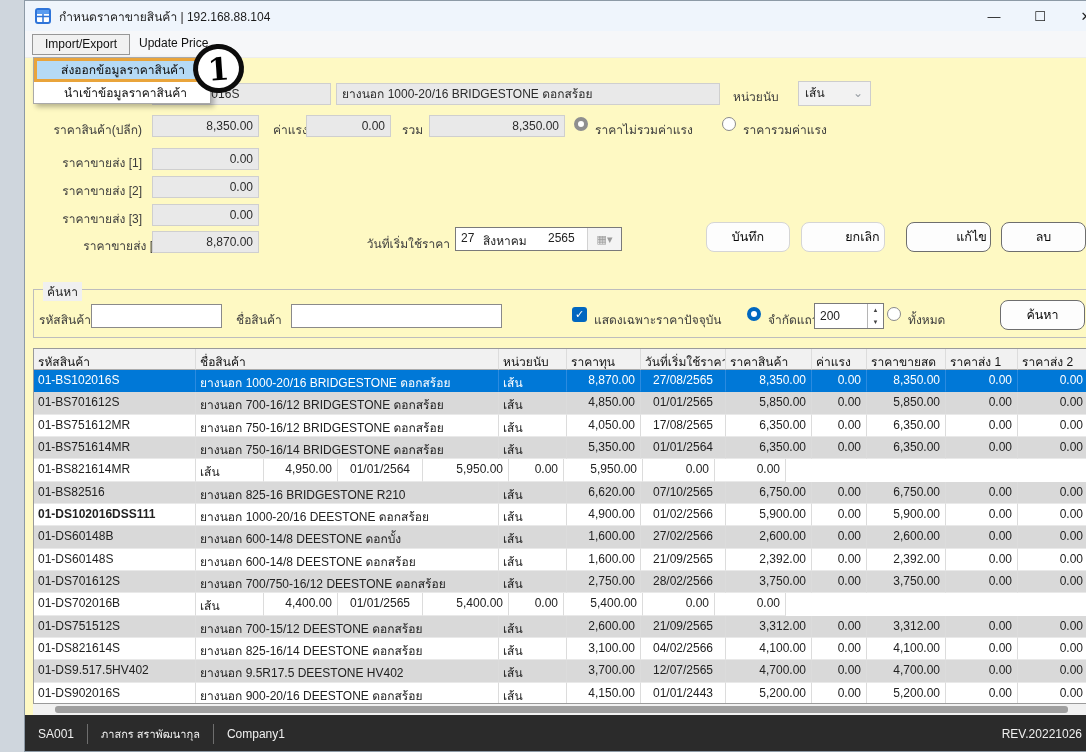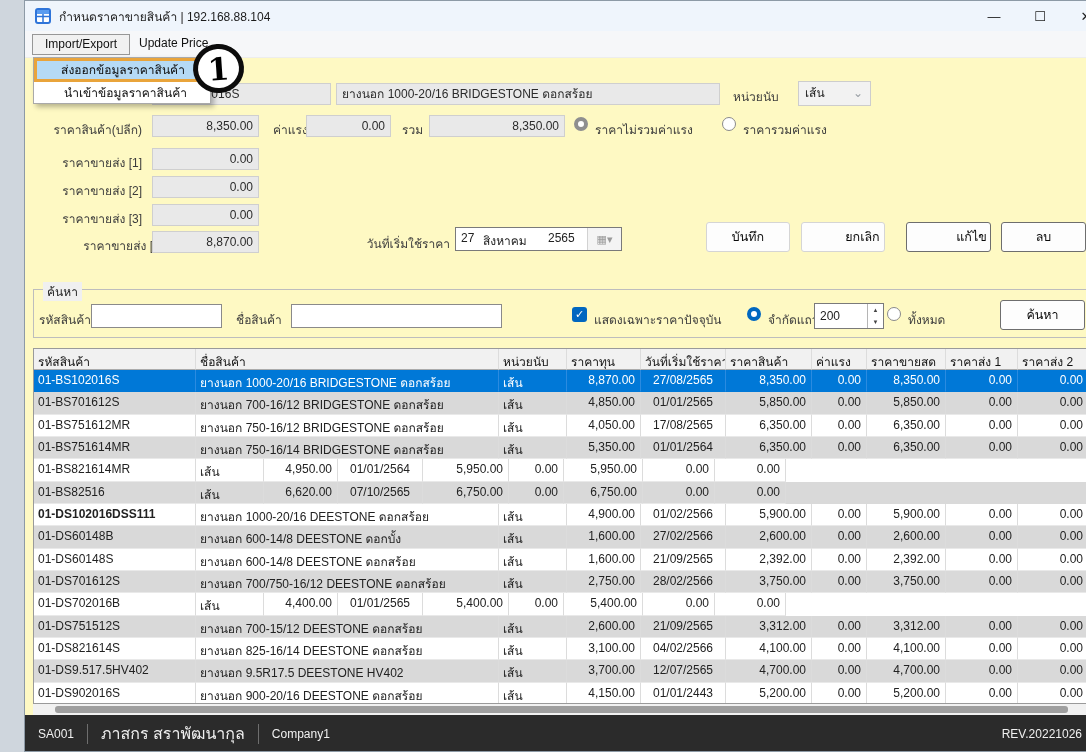--- a/index.html
+++ b/index.html
@@ -40,21 +40,21 @@
   .radio.sel-blue { border:4px solid #0067c0; }
   .radio.unsel { border:1px solid #8a8a8a; }
   .datebox { position:absolute; left:430px; top:226px; width:167px; height:24px;
              background:#fff; border:1px solid #7a7a7a; }
   .datebox .d { position:absolute; left:5px; top:3px; }
   .datebox .m { position:absolute; left:27px; top:3px; }
   .datebox .y { position:absolute; left:92px; top:3px; }
   .datebox .calbtn { position:absolute; right:0; top:0; width:34px; height:22px;
                      background:#f4f4f4; border-left:1px solid #d2d2d2; color:#9a9a9a;
                      display:flex; align-items:center; justify-content:center; font-size:11px; }
-  .btn { position:absolute; width:84px; height:30px; background:#fdfdfd; border-radius:3px;
+  .btn { position:absolute; width:84px; height:30px; background:#fdfdfd; border-radius:8px;
          display:flex; align-items:center; justify-content:center; color:#0b0b0b; font-size:12.5px; }
   .btn.light { border:1px solid #d5d5d5; }
   .btn.dark  { border:1px solid #6e6e6e; }
 
   
   .group { position:absolute; left:8px; top:288px; width:1069px; height:49px;
            border:1px solid #bdbdbd; }
   .group-legend { position:absolute; left:18px; top:281px; background:#f0f0f0; padding:0 4px;
                   color:#222; }
   .tinput { position:absolute; background:#fff; border:1px solid #8a8a8a; height:24px; padding:0 5px;
@@ -87,21 +87,21 @@
   .vthumb { position:absolute; left:4px; top:3px; width:7px; height:72px; background:#9a9a9a;
             border-radius:3px; }
   .hscroll { position:absolute; left:8px; top:703px; width:1070px; height:11px; background:#f1f1f1; }
   .hthumb { position:absolute; left:22px; top:2px; width:1013px; height:7px; background:#9f9f9f;
             border-radius:3px; }
 
   
   .statusbar { position:absolute; left:0; top:714px; width:100%; height:37px; background:#2b2b2b;
                display:flex; align-items:center; color:#f0f0f0; font-size:12px; }
   .sb-item { padding:0 13px; white-space:nowrap; }
-  .sb-user { font-size:16px; }
+  .sb-user { font-size:11px; }
   .sb-sep { width:1px; height:20px; background:#6e6e6e; }
   .sb-right { margin-left:auto; margin-right:14px; }
   .grip { position:absolute; right:2px; bottom:2px; width:10px; height:10px;
           background:radial-gradient(circle at 2px 2px, #888 1px, transparent 1.2px),
                      radial-gradient(circle at 6px 2px, #888 1px, transparent 1.2px),
                      radial-gradient(circle at 6px 6px, #888 1px, transparent 1.2px); }
 
   
   .dropdown { position:absolute; left:8px; top:56px; width:178px; height:47px; background:#fff;
               border:1px solid #a9a9a9; box-shadow:3px 3px 5px rgba(0,0,0,.28); z-index:40; }
@@ -276,20 +276,21 @@
           <div class="cell num" style="width: 74px;">4,950.00</div>
           <div class="cell ctr" style="width: 85px;">01/01/2564</div>
           <div class="cell num" style="width: 86px;">5,950.00</div>
           <div class="cell num" style="width: 55px;">0.00</div>
           <div class="cell num" style="width: 79px;">5,950.00</div>
           <div class="cell num" style="width: 72px;">0.00</div>
           <div class="cell num" style="width: 71px;">0.00</div>
         </div>
         <div class="grid-row alt">
           <div class="cell" style="width: 162px;">01-BS82516</div>
+          <div class="cell" style="width: 303px;">ยางนอก 825-16 BRIDGESTONE R210</div>
           <div class="cell" style="width: 68px;">เส้น</div>
           <div class="cell num" style="width: 74px;">6,620.00</div>
           <div class="cell ctr" style="width: 85px;">07/10/2565</div>
           <div class="cell num" style="width: 86px;">6,750.00</div>
           <div class="cell num" style="width: 55px;">0.00</div>
           <div class="cell num" style="width: 79px;">6,750.00</div>
           <div class="cell num" style="width: 72px;">0.00</div>
           <div class="cell num" style="width: 71px;">0.00</div>
         </div>
         <div class="grid-row">

